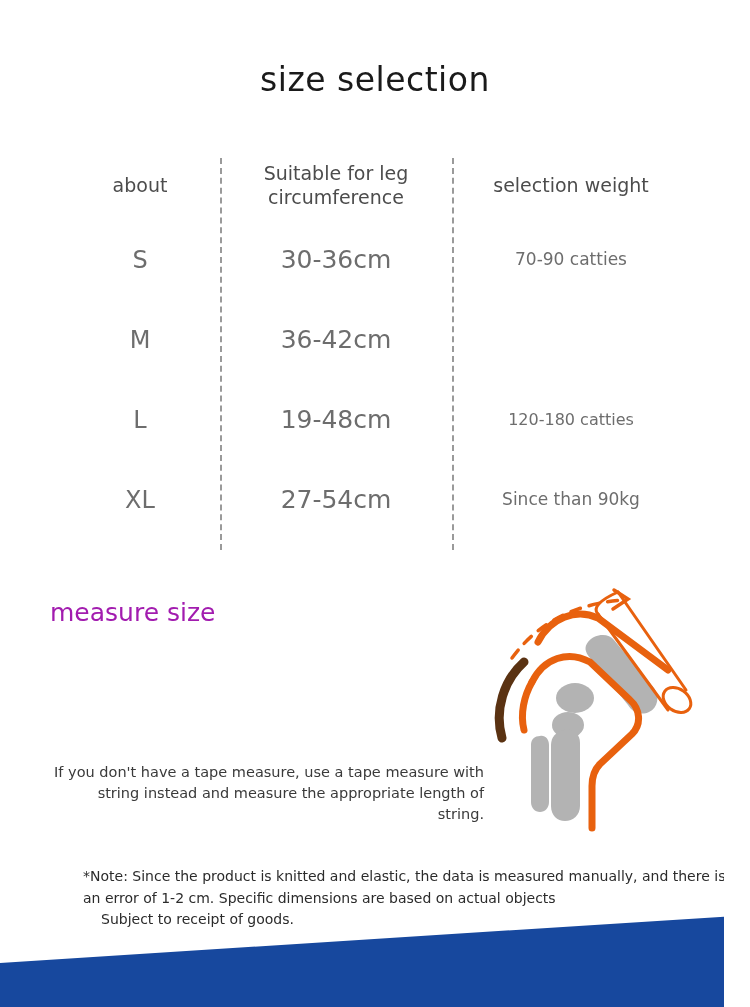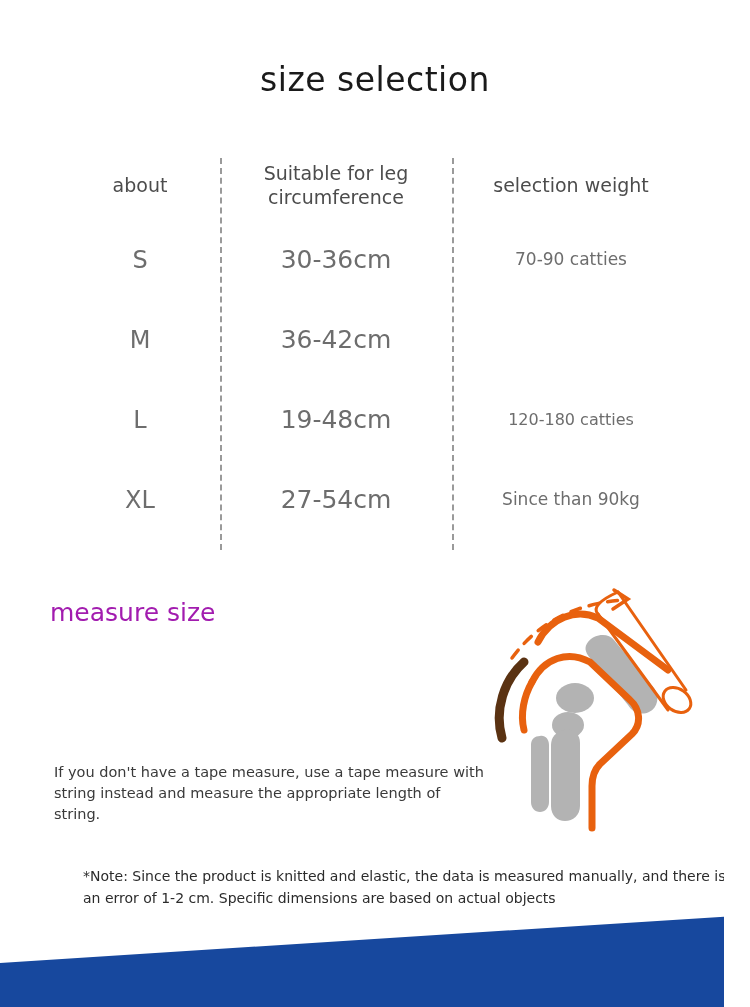--- a/index.html
+++ b/index.html
@@ -86,20 +86,21 @@
     font-size: 14.5px;
     line-height: 1.45;
   }
   .gray-text {
     position: absolute;
     top: 762px; left: 54px;
     width: 430px;
     color: #3a3a3a;
     font-size: 14.5px;
     line-height: 1.45;
+    text-align: right;
   }
   .note {
     position: absolute;
     top: 866px; left: 62px;
     width: 660px;
     color: #2b2b2b;
     font-size: 14px;
     line-height: 1.55;
     margin-left: 21px;
   }
@@ -168,20 +169,21 @@
 
   </div>
 
   <div class="measure-title">measure size</div>
 
 
   <div class="gray-text">If you don't have a tape measure, use a tape measure with string instead and measure the appropriate length of string.</div>
 
   <div class="note">
     <span>*Note: Since the product is knitted and elastic, the data is measured manually, and there is an error of 1-2 cm. Specific dimensions are based on actual objects</span>
+    <span class="indent">Subject to receipt of goods.</span>
   </div>
 
   <div class="illus">
     <svg width="248" height="262" viewBox="0 0 248 262" xmlns="http://www.w3.org/2000/svg">
 
       <g fill="#b3b3b3">
 
         <path d="M116 64 C122 56 136 54 142 62 L182 110 C188 118 186 130 177 134 C169 138 160 134 156 127 L118 80 C113 74 112 69 116 64 Z"></path>
 
         <ellipse cx="103" cy="120" rx="19" ry="15"></ellipse>

